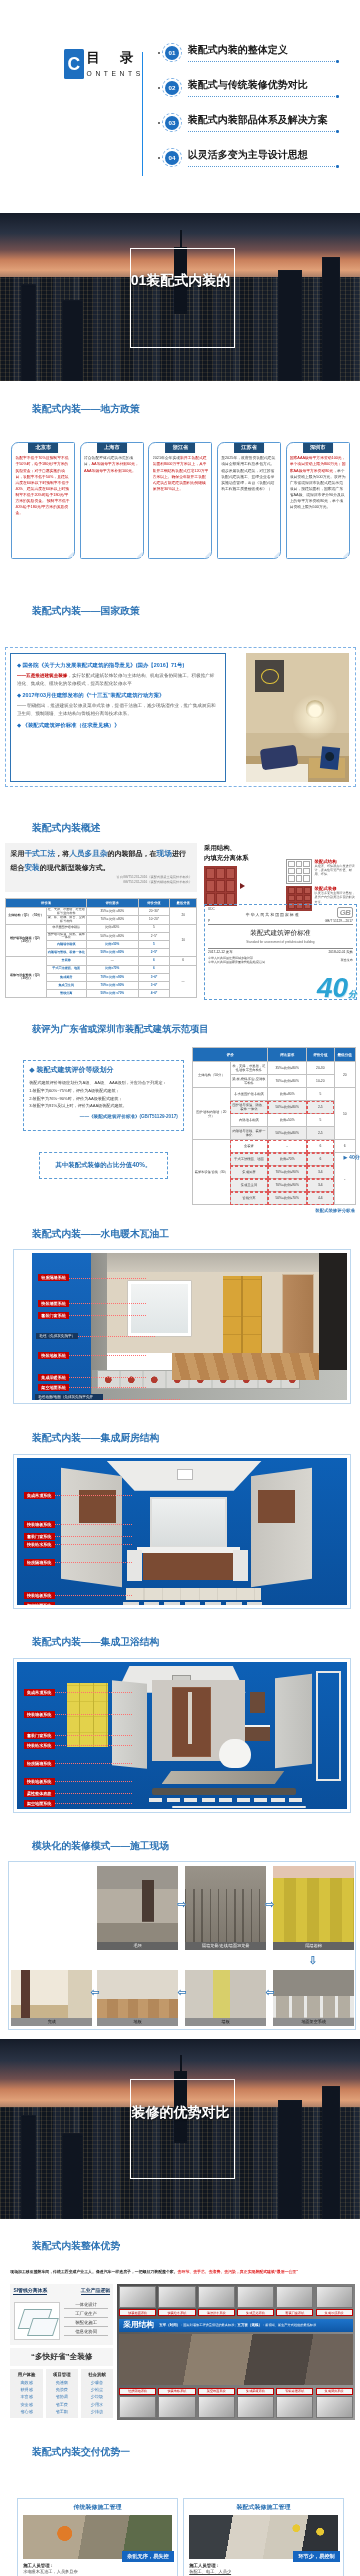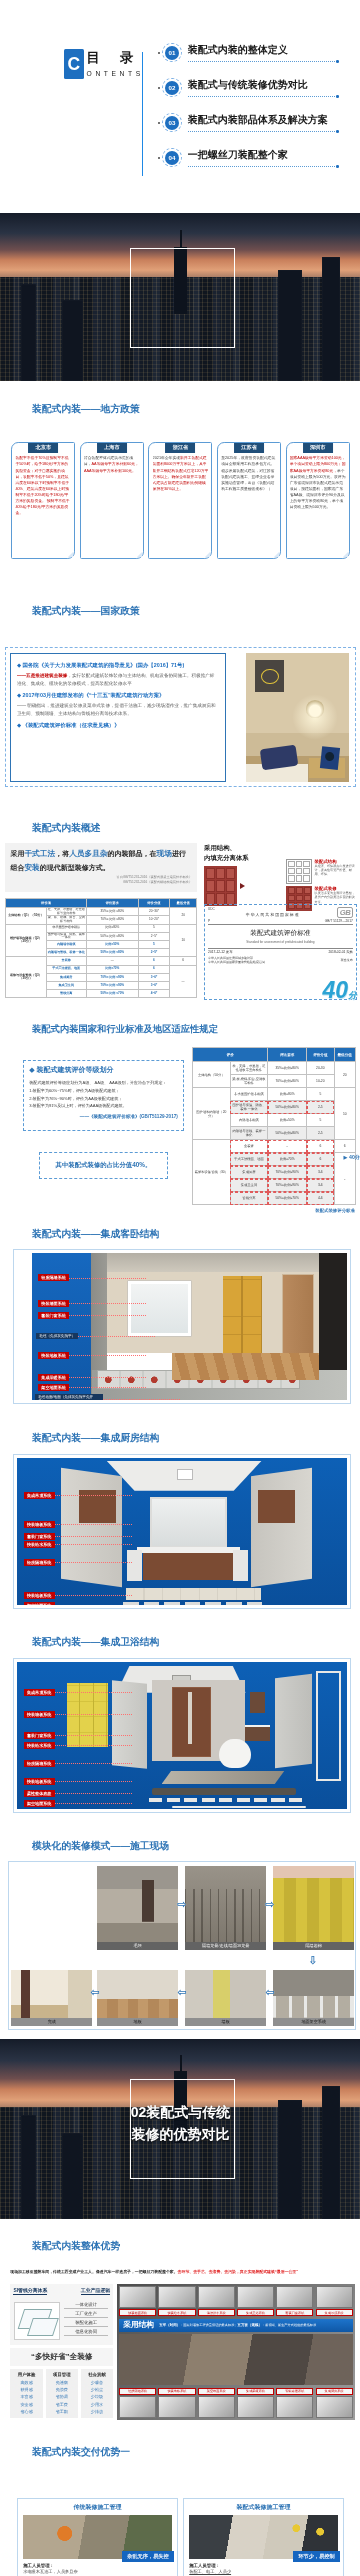--- a/index.html
+++ b/index.html
@@ -247,34 +247,35 @@
     <div class="toc-item" style="top:113px">
       <span class="ring">
           <span class="num">03</span>
         </span>
       <span class="toc-lbl">装配式内装部品体系及解决方案</span>
     </div>
     <div class="toc-item" style="top:148px">
       <span class="ring">
           <span class="num">04</span>
         </span>
-      <span class="toc-lbl">一把螺丝刀装配整个家</span>
+      <span class="toc-lbl">以灵活多变为主导设计思想</span>
     </div>
   </div>
 
   <div class="sec city" id="sec-div1" style="height:168px">
     <div class="bld"></div>
     <div class="tw" style="left:20.6px;width:15.5px;height:58%"></div>
     <div class="tw" style="left:62px;width:20.6px;height:48%"></div>
     <div class="spire" style="left:174px;bottom:40%;width:13.4px;height:40%"></div>
     <div class="spire" style="left:180px;bottom:76%;width:2.1px;height:14%"></div>
     <div class="tw" style="left:278px;width:24px;height:66%"></div>
     <div class="tw" style="left:322px;width:17.5px;height:74%"></div>
     <div class="frame" style="top:35px"></div>
     <div class="city-cap" style="top:57px">
+      <div>01装配式内装的</div>
     </div>
   </div>
 
   <div class="sec" id="sec-loc">
     <div class="st" style="top:21.6px">装配式内装——地方政策</div>
     <div class="cards">
       <div class="card">
         <div class="card-h">北京市</div>
         <div class="card-b"><span></span><span class="r">装配率不低于70%且预制率不低于50%时，给予180元/平方米的奖励资金；对于自愿实施的项目，装配率不低于50%，且建筑高度在60米以下时预制率不低于40%、建筑高度在60米以上时预制率不低于20%时给予180元/平方米的奖励资金。 预制率不低于40%给予180元/平方米的奖励资金。</span><span></span></div>
       </div>
@@ -462,27 +463,27 @@
         <div class="doc-title">装配式建筑评价标准</div>
         <div class="doc-en">Standard for assessment of prefabricated building</div>
         <div class="doc-dates">
             <span>2017-12-12 发布</span>
             <span>2018-02-01 实施</span>
           </div>
         <div class="doc-pub">
           <span><span>中华人民共和国住房和城乡建设部</span><br><span>中华人民共和国国家质量监督检验检疫总局</span></span>
           <span>联合发布</span>
         </div>
-        <div class="big40"><span style="font-size:23px">40</span><span>分</span></div>
+        <div class="big40"><span style="font-size:28px">40</span><span>分</span></div>
       </div>
     </div>
   </div>
 
   <div class="sec" id="sec-gr">
-    <div class="st" style="top:20.6px;font-size:9.3px">装配式内装国家和行业标准及地区适应性规定</div>
+    <div class="st" style="top:20.6px;font-size:9.3px">获评为广东省或深圳市装配式建筑示范项目</div>
     <div class="dash" style="left:23px;top:58px;width:161px;height:71px">
       <div class="gr-h">◆ 装配式建筑评价等级划分</div>
       <p class="gr-l">装配式建筑评价等级应划分为A级、 AA级、 AAA级别，并应符合下列规定：</p>
       <p class="gr-l">1.装配率为60%~75%时，评价为A级装配式建筑；</p>
       <p class="gr-l">2.装配率为76%~90%时，评价为AA级装配式建筑；</p>
       <p class="gr-l">3.装配率为91%及以上时，评价为AAA级装配式建筑。</p>
       <div class="gr-ref">——《装配式建筑评价标准》(GB/T51129-2017)</div>
     </div>
     <div class="dash" style="left:39px;top:150px;width:129px;height:27px;display:flex;align-items:center;justify-content:center">
       <div class="gr-b2">其中装配式装修的占比分值40%。</div>
@@ -559,21 +560,21 @@
               <td class="shade rd">4-6</td>
             </tr>
       </tbody>
         </table>
     </div>
     <div class="gr-mark" style="top:152px">▶ 40分</div>
     <div class="gr-cap" style="top:206px">装配式装修评分标准</div>
   </div>
 
   <div class="sec" id="sec-bed" style="height:188px">
-    <div class="st" style="top:7.2px">装配式内装——集成客卧结构</div>
+    <div class="st" style="top:7.2px">装配式内装——水电暖木瓦油工</div>
     <div class="panel" style="top:28px;height:155px">
       <div class="scene">
         <div class="sdiv bd-ceil"></div>
         <div class="sdiv bd-wall"></div>
         <div class="sdiv bd-wallL"></div>
         <div class="sdiv bd-win"></div>
         <div class="sdiv bd-cab"></div>
         <div class="sdiv bd-door"></div>
         <div class="sdiv bd-dark"></div>
         <div class="sdiv bd-screed"></div>
@@ -695,21 +696,20 @@
   <div class="sec city" id="sec-div2" style="height:180px">
     <div class="bld"></div>
     <div class="tw" style="left:20.6px;width:15.5px;height:58%"></div>
     <div class="tw" style="left:62px;width:20.6px;height:48%"></div>
     <div class="spire" style="left:174px;bottom:42%;width:13.4px;height:40%"></div>
     <div class="spire" style="left:180px;bottom:78%;width:2.1px;height:13%"></div>
     <div class="tw" style="left:278px;width:24px;height:66%"></div>
     <div class="tw" style="left:322px;width:17.5px;height:74%"></div>
     <div class="frame" style="top:40px"></div>
     <div class="city-cap" style="top:63px">
-      <div>02装配式与传统</div>
       <div>装修的优势对比</div>
     </div>
   </div>
 
   <div class="sec" id="sec-all">
     <div class="st" style="top:20.6px">装配式内装整体优势</div>
     <div class="intro">
       <span>现场加工移至整装车间，传统工匠变成产业工人。像造汽车一样造房子，一把螺丝刀装配整个家。</span><span class="r">去环节、去手艺、去浪费、去污染，真正实现装配式建筑“最后一公里”</span>
     </div>
     <div class="ob1">

